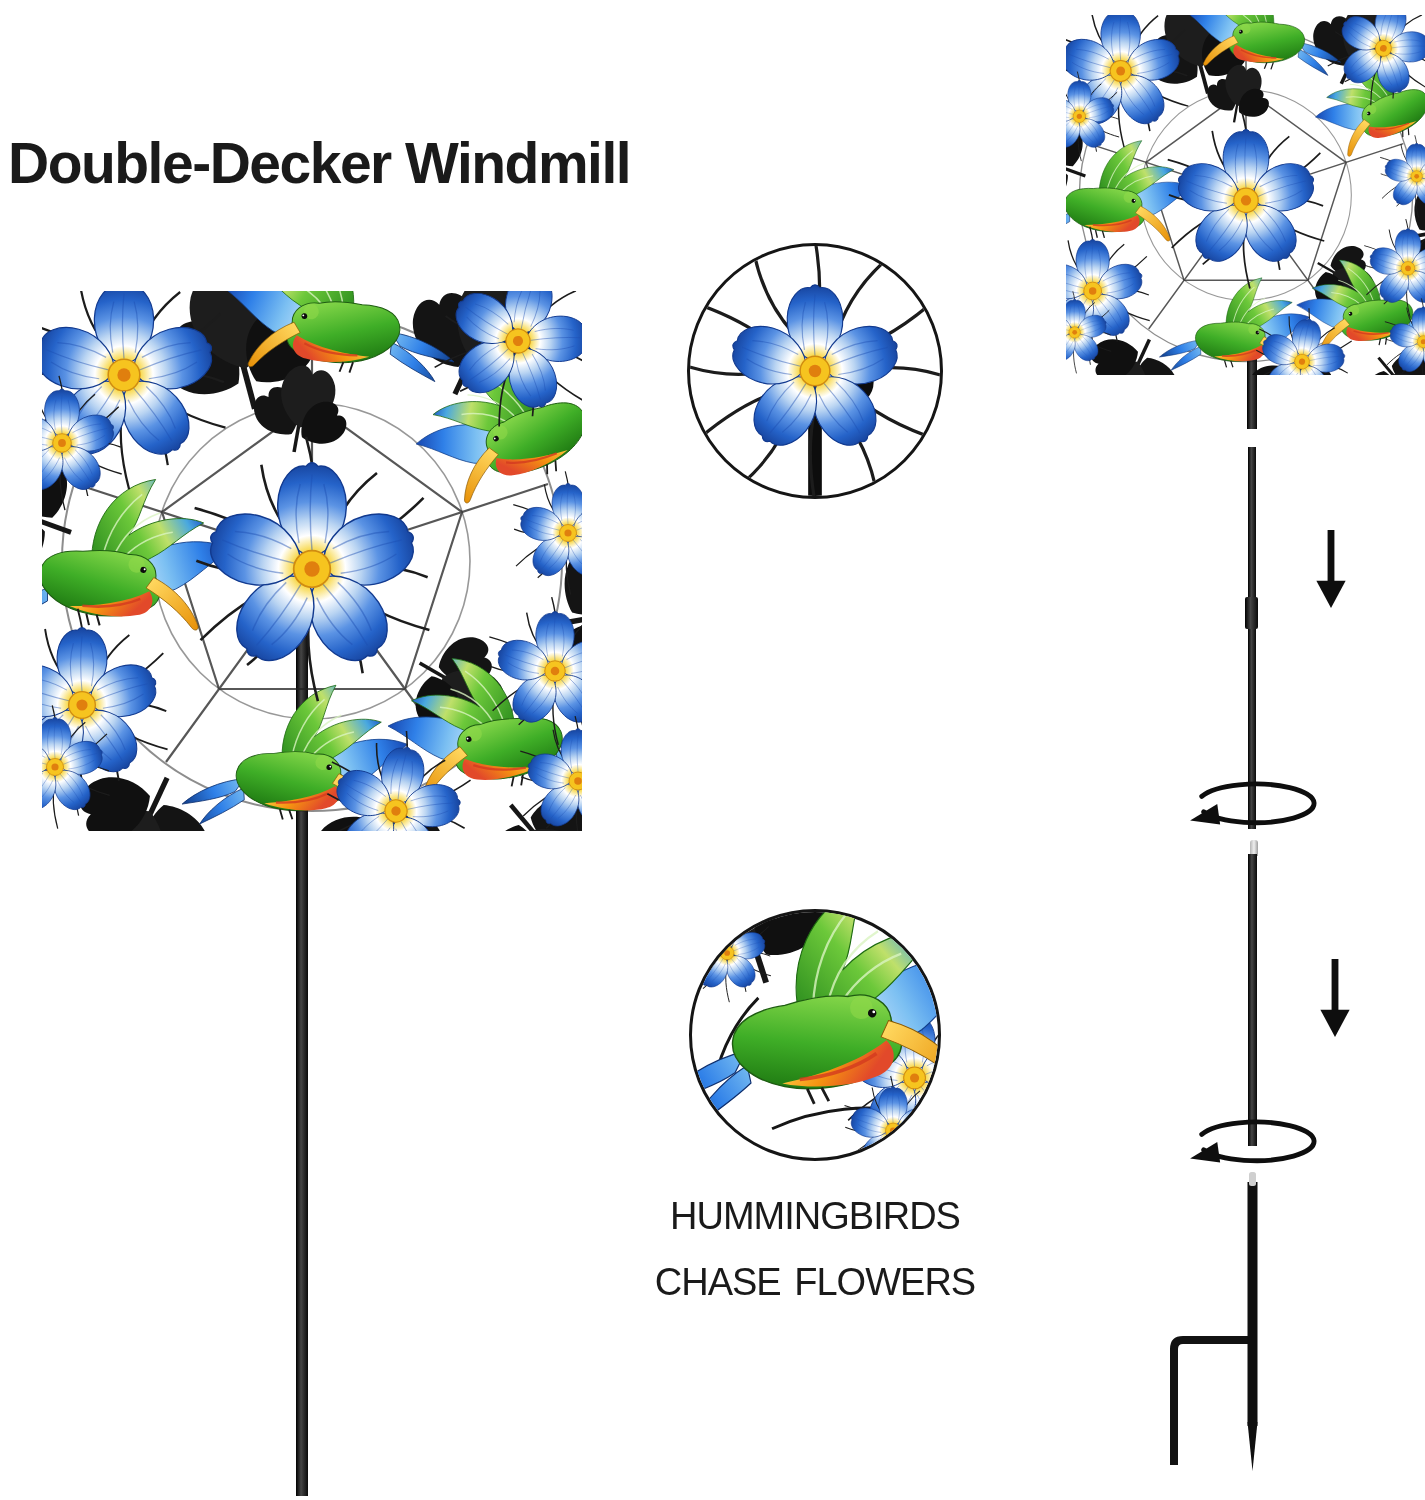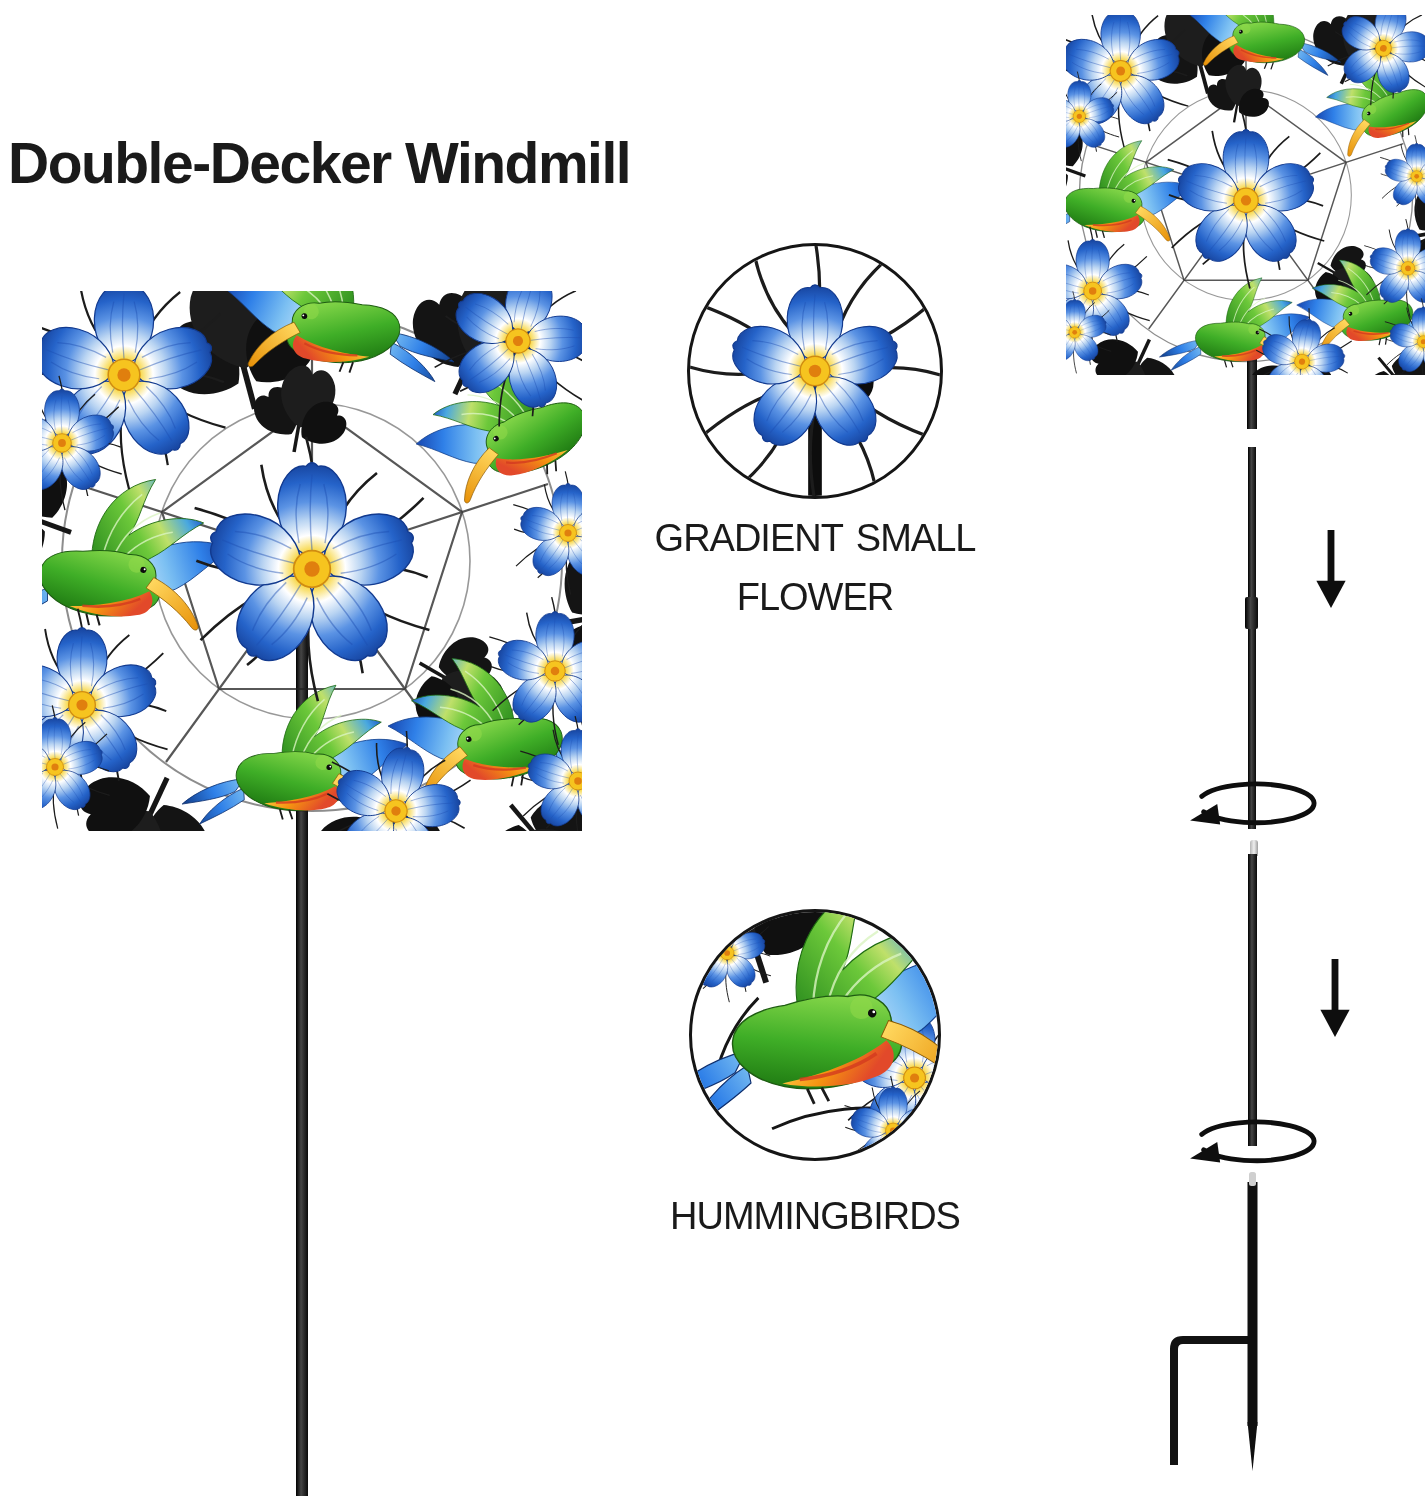--- a/index.html
+++ b/index.html
@@ -197,38 +197,35 @@
   </svg>
 
   <div class="abs callout" style="left:687px;top:234px;width:250px;height:250px;z-index:2;">
     <svg viewBox="-128 -128 256 256">
       <rect x="-7" y="-4" width="14" height="132" fill="#0d0d0d"></rect>
       <circle cx="38" cy="12" r="22" fill="#0d0d0d"></circle>
       <use href="#stamens" transform="scale(1.5)"></use>
       <use href="#flowerCore" transform="scale(0.98)"></use>
     </svg>
   </div>
-  <div class="abs caption" id="caption-flower">
-    <div>GRADIENT SMALL</div>
-    <div>FLOWER</div>
-  </div>
 
   <div class="abs callout" style="left:689px;top:900px;width:246px;height:246px;z-index:2;">
     <svg viewBox="-126 -126 252 252">
       <path d="M-58,-38 C-80,-16 -96,14 -102,44" stroke="#161616" stroke-width="3" fill="none"></path>
       <path d="M-44,96 C4,74 58,70 98,80" stroke="#161616" stroke-width="3" fill="none"></path>
       <use href="#leafCluster" transform="translate(-56,-72) rotate(-18) scale(2.4)"></use>
       <use href="#flowerFull" transform="translate(-90,-84) scale(0.45)"></use>
       <use href="#flowerFull" transform="translate(102,44) scale(0.72)"></use>
       <use href="#flowerFull" transform="translate(80,98) scale(0.5)"></use>
       <use href="#birdShape" transform="translate(-10,20) rotate(6) scale(1.45)"></use>
     </svg>
   </div>
   <div class="abs caption" id="caption-bird">
     <div>HUMMINGBIRDS</div>
+    <div>CHASE FLOWERS</div>
   </div>
 
   <div class="abs pole" style="left:1247px;top:335px;width:10px;height:85px;z-index:1;"></div>
   <svg class="abs headsvg" style="left:1066px;top:6px;z-index:2;" width="360" height="360" viewBox="-270 -270 540 540">
     <use href="#spinnerHead"></use>
   </svg>
 
   <div class="abs pole" style="left:1248px;top:438px;width:8px;height:382px;z-index:1;"></div>
   <div class="abs pole" style="left:1245px;top:588px;width:13px;height:32px;border-radius:2px;z-index:1;"></div>
 

